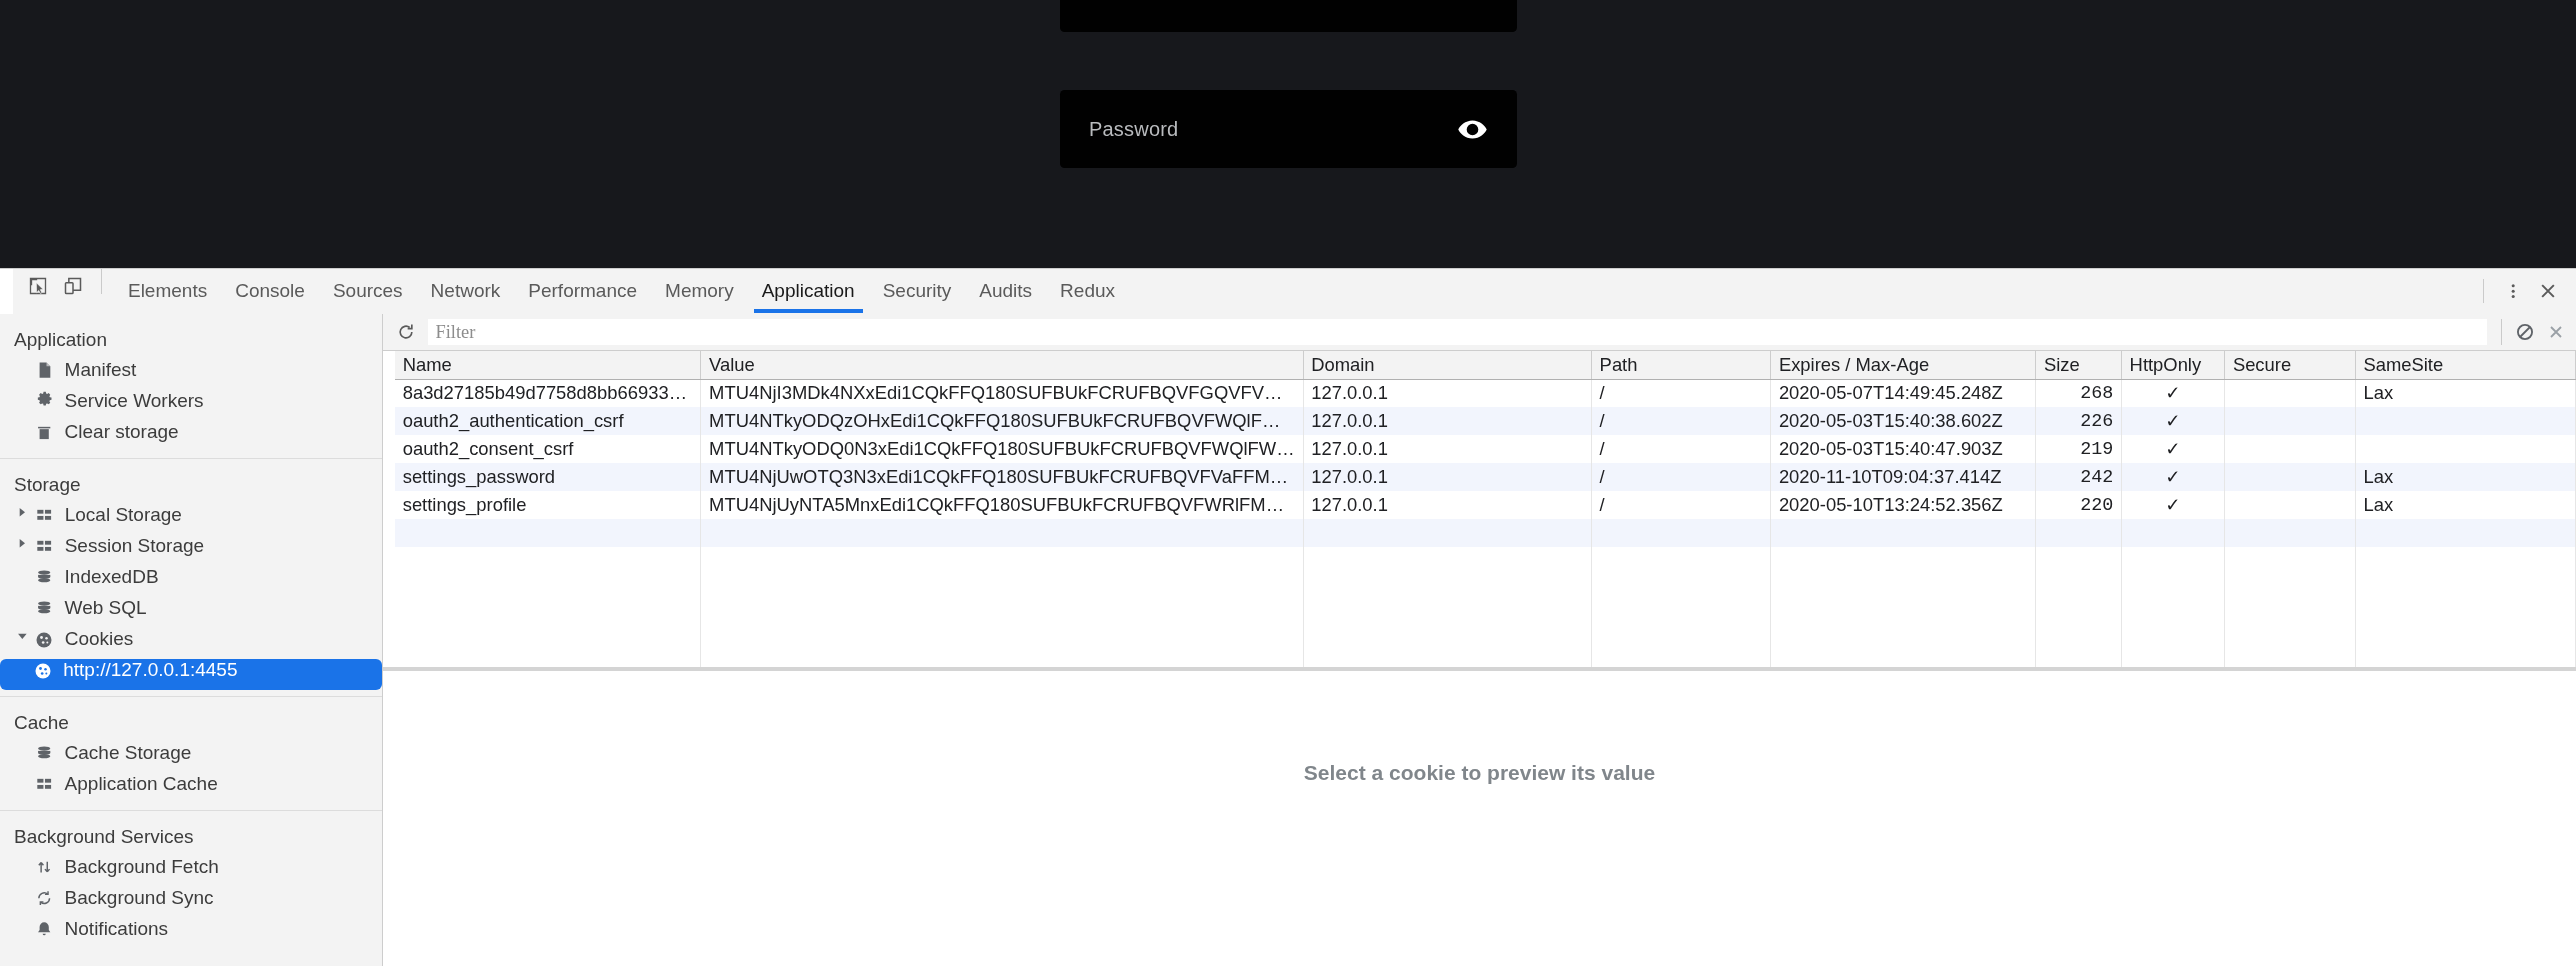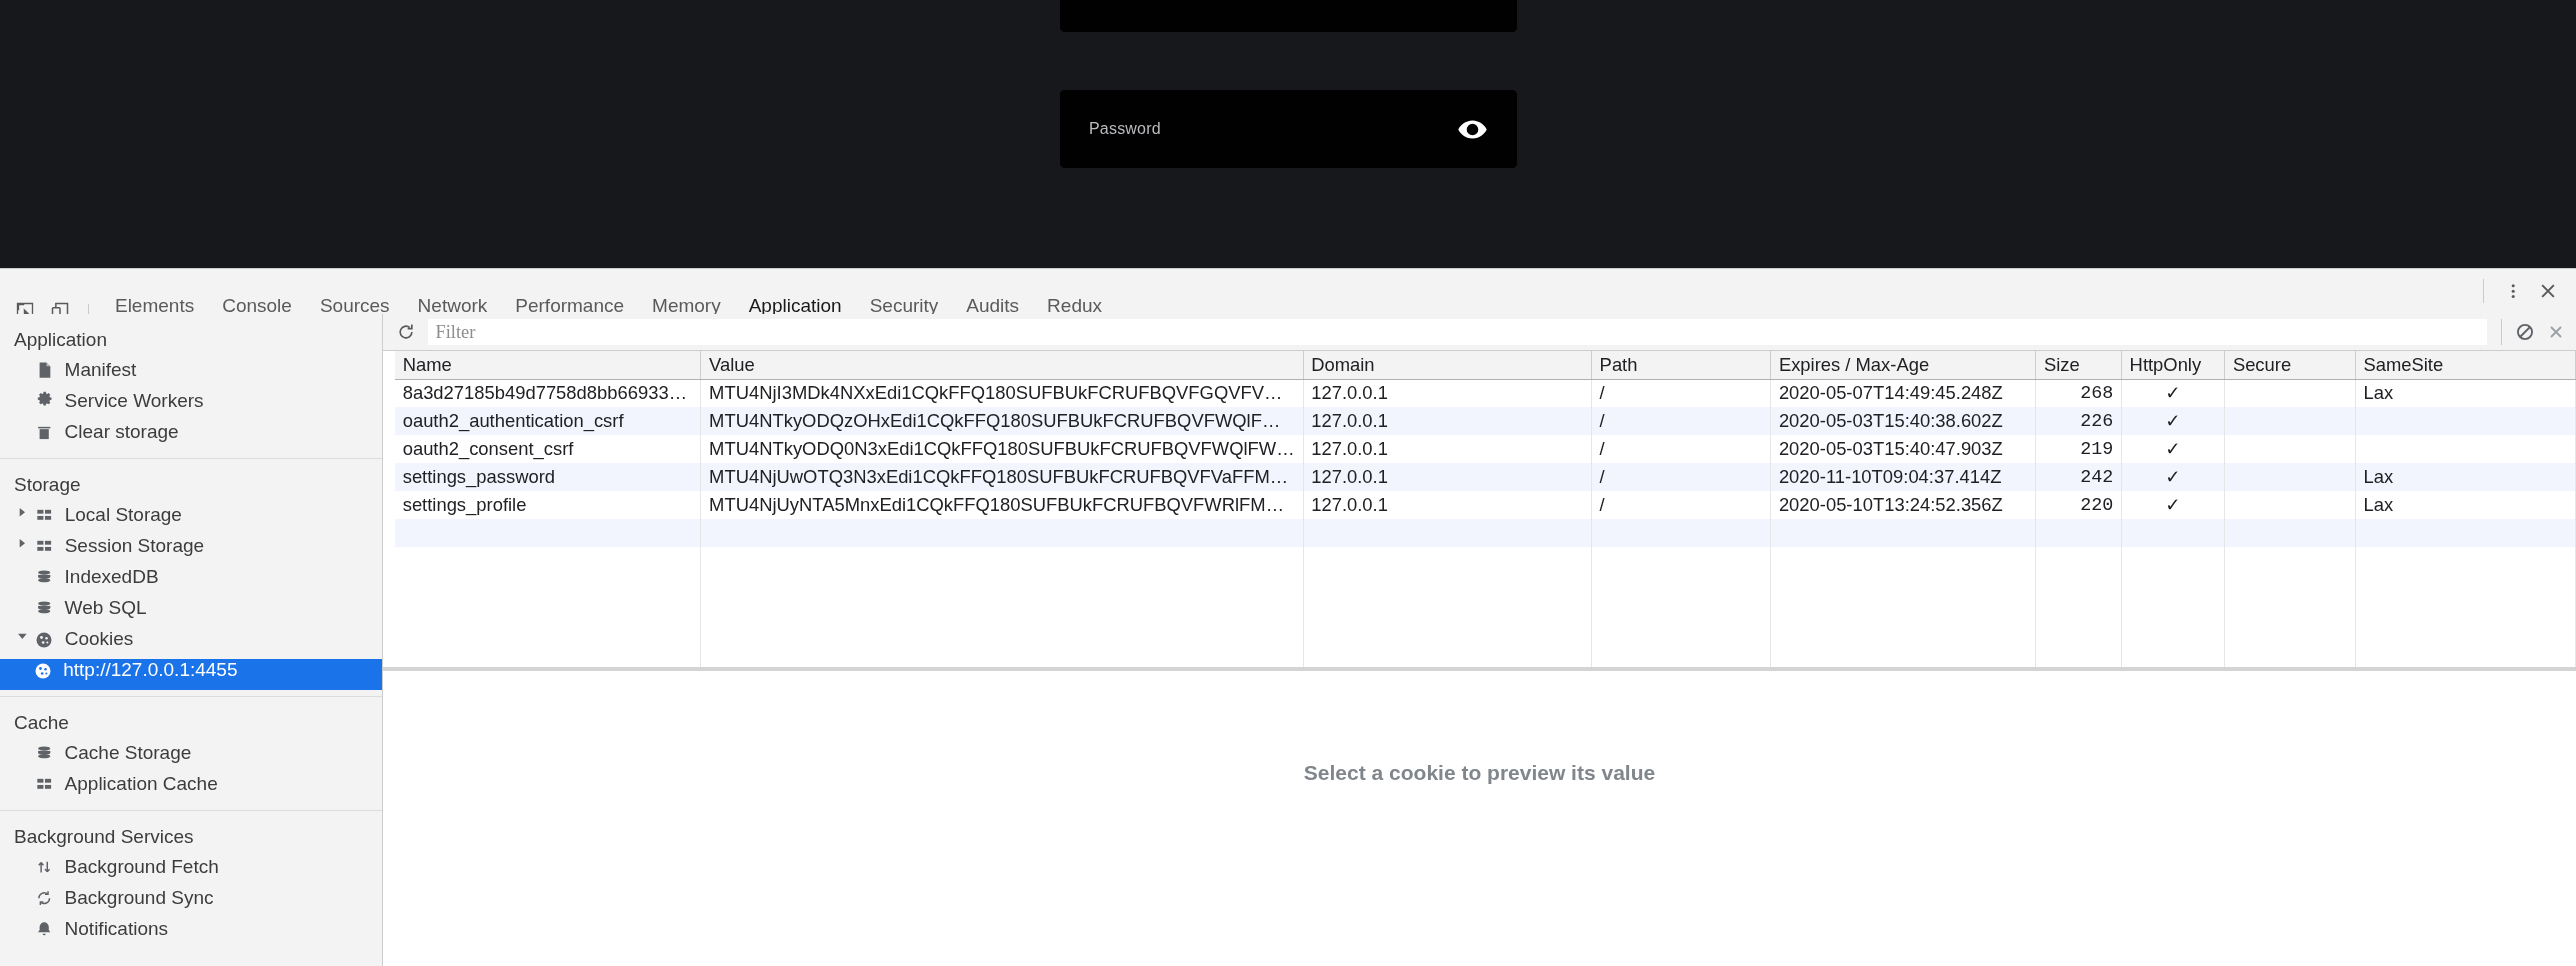--- a/index.html
+++ b/index.html
@@ -27,43 +27,44 @@
     padding: 0 29px;
   }
   #field-username {
     left: 1060px; top: -46px; width: 457px; height: 78px;
   }
   #field-password {
     left: 1060px; top: 90px; width: 457px; height: 78px;
   }
   .field-label {
     color: #b9bbbe;
-    font-size: 16px;
+    font-size: 20px;
     letter-spacing: 0.2px;
     flex: 1;
   }
   .eye-icon { width: 31px; height: 31px; display:block; }
 
   
   #devtools {
     position: absolute; left: 0; top: 268px;
     width: 2576px; height: 698px;
     background: #ffffff;
     border-top: 0.8px solid #cdcdcd;
   }
 
   
   #devtools-toolbar {
     position: relative;
     height: 60px;
     background: #f3f3f3;
     border-bottom: 0.8px solid #cdcdcd;
     display: flex;
-    align-items: flex-end;
+    align-items: flex-start;
     padding-left: 7.7px;
+    margin-left: 13px;
   }
   .tb-icon-btn {
     width: 34px; height: 34px;
     display: flex; align-items: center; justify-content: center;
     margin-right: 1.5px;
   }
   .tb-sep {
     width: 0.8px; height: 24.5px;
     background: #cacaca;
     margin: 0 12.3px 0 9.2px;
@@ -128,21 +129,21 @@
     margin-right: 1.5px;
     flex: none;
   }
   .twisty-spacer { width: 18.4px; flex: none; }
   .s-icon {
     width: 23px; height: 23px;
     margin-right: 9.2px;
     display: flex; align-items: center; justify-content: center;
     flex: none;
   }
-  .indent-2 { padding-left: 31px; }
+  .indent-2 { padding-left: 31px; border-radius: 6px; }
 
   
   #cookies-panel {
     flex: 1;
     height: 652px;
     position: relative;
     background: #ffffff;
     overflow: hidden;
   }
   #cookies-toolbar {

